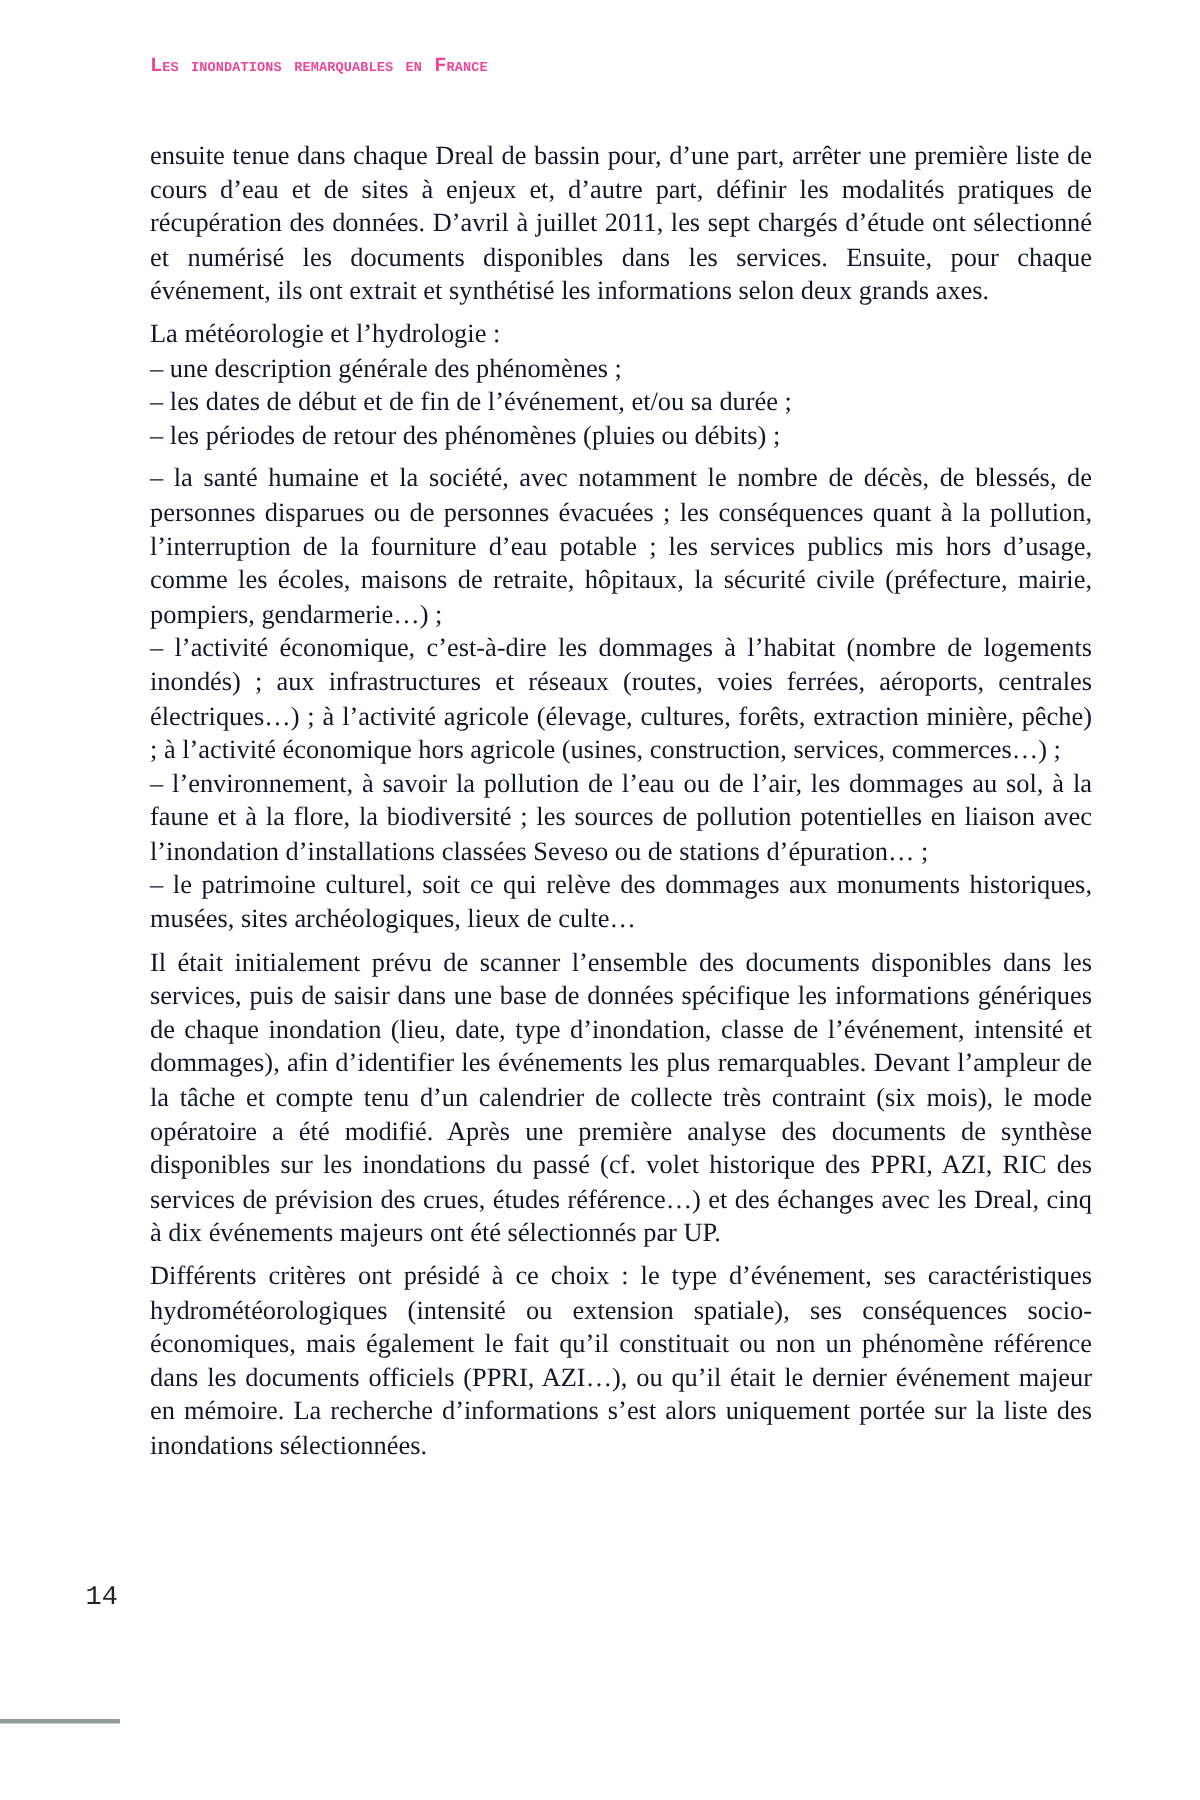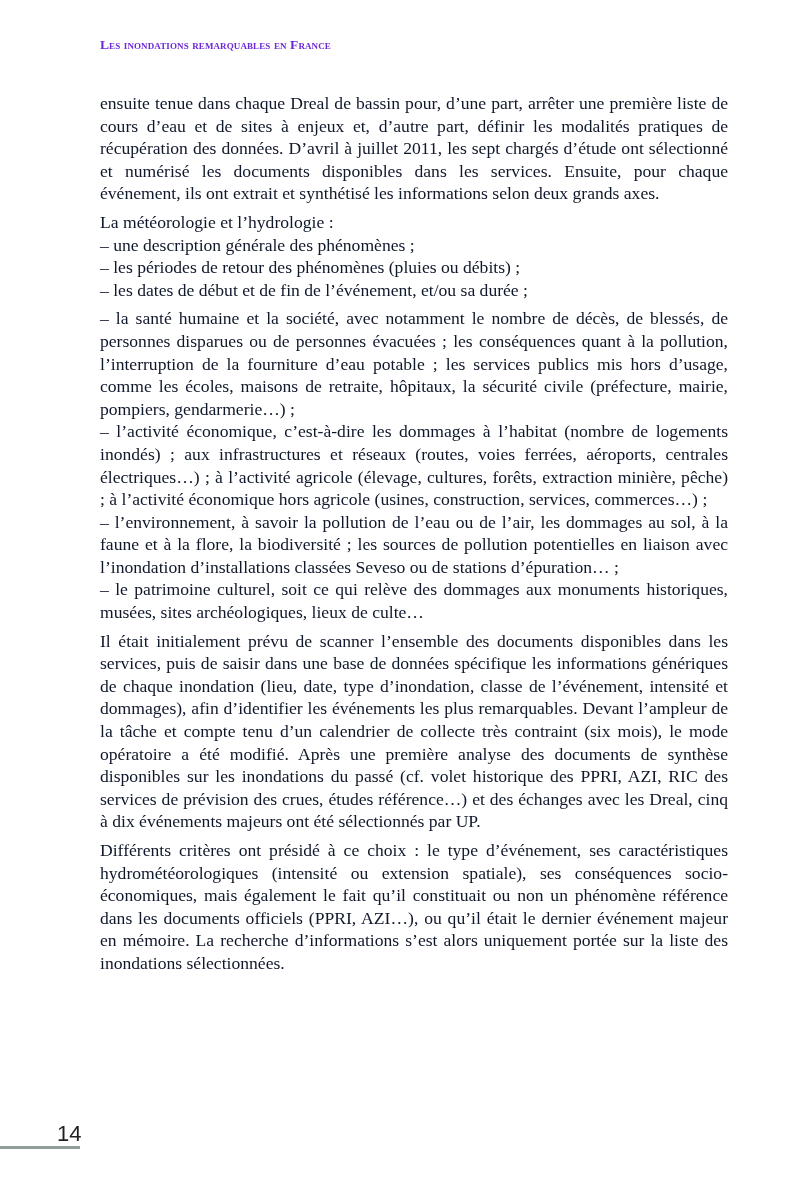--- a/index.html
+++ b/index.html
@@ -11,26 +11,26 @@
       width: 800px;
       height: 1200px;
       position: relative;
       overflow: hidden;
       color: #231f20;
     }
     .running-header {
       position: absolute;
       left: 100px;
       top: 37px;
-      font-family: Liberation Serif, serif;
+      font-family: Liberation Mono, monospace;
       font-variant: small-caps;
       font-size: 13.5px;
       font-weight: bold;
       letter-spacing: 0.1px;
-      color: #6d28d9;
+      color: #ec4899;
       white-space: nowrap;
     }
     .body-text {
       position: absolute;
       left: 100px;
       top: 92px;
       width: 628px;
       font-family: "Liberation Serif", serif;
       font-size: 17.6px;
       line-height: 22.6px;
@@ -43,23 +43,23 @@
     }
     .block {
       margin: 0 0 6px 0;
     }
     .block .intro, .block .item {
       display: block;
     }
     .page-number {
       position: absolute;
       left: 57px;
-      top: 1121px;
-      font-family: Liberation Sans, sans-serif;
-      font-size: 22px;
+      top: 1055px;
+      font-family: Liberation Mono, monospace;
+      font-size: 18px;
       color: #231f20;
     }
     .footer-rule {
       position: absolute;
       left: 0;
       top: 1146px;
       width: 80px;
       height: 3px;
       background: #8f9e9a;
     }
@@ -68,22 +68,22 @@
 <body>
 
 <div class="running-header">Les inondations remarquables en France</div>
 
 <div class="body-text">
   <p class="para">ensuite tenue dans chaque Dreal de bassin pour, d’une part, arrêter une première liste de cours d’eau et de sites à enjeux et, d’autre part, définir les modalités pratiques de récupération des données. D’avril à juillet 2011, les sept chargés d’étude ont sélectionné et numérisé les documents disponibles dans les services. Ensuite, pour chaque événement, ils ont extrait et synthétisé les informations selon deux grands axes.</p>
 
   <div class="block">
     <span class="intro">La météorologie et l’hydrologie :</span>
     <span class="item">– une description générale des phénomènes ;</span>
+    <span class="item">– les dates de début et de fin de l’événement, et/ou sa durée ;</span>
     <span class="item">– les périodes de retour des phénomènes (pluies ou débits) ;</span>
-    <span class="item">– les dates de début et de fin de l’événement, et/ou sa durée ;</span>
   </div>
 
   <div class="block">
     <span class="item">– la santé humaine et la société, avec notamment le nombre de décès, de blessés, de personnes disparues ou de personnes évacuées ; les conséquences quant à la pollution, l’interruption de la fourniture d’eau potable ; les services publics mis hors d’usage, comme les écoles, maisons de retraite, hôpitaux, la sécurité civile (préfecture, mairie, pompiers, gendarmerie…) ;</span>
     <span class="item">– l’activité économique, c’est-à-dire les dommages à l’habitat (nombre de logements inondés) ; aux infrastructures et réseaux (routes, voies ferrées, aéroports, centrales électriques…) ; à l’activité agricole (élevage, cultures, forêts, extraction minière, pêche) ; à l’activité économique hors agricole (usines, construction, services, commerces…) ;</span>
     <span class="item">– l’environnement, à savoir la pollution de l’eau ou de l’air, les dommages au sol, à la faune et à la flore, la biodiversité ; les sources de pollution potentielles en liaison avec l’inondation d’installations classées Seveso ou de stations d’épuration… ;</span>
     <span class="item">– le patrimoine culturel, soit ce qui relève des dommages aux monuments historiques, musées, sites archéologiques, lieux de culte…</span>
   </div>
 
   <p class="para">Il était initialement prévu de scanner l’ensemble des documents disponibles dans les services, puis de saisir dans une base de données spécifique les informations génériques de chaque inondation (lieu, date, type d’inondation, classe de l’événement, intensité et dommages), afin d’identifier les événements les plus remarquables. Devant l’ampleur de la tâche et compte tenu d’un calendrier de collecte très contraint (six mois), le mode opératoire a été modifié. Après une première analyse des documents de synthèse disponibles sur les inondations du passé (cf. volet historique des PPRI, AZI, RIC des services de prévision des crues, études référence…) et des échanges avec les Dreal, cinq à dix événements majeurs ont été sélectionnés par UP.</p>

